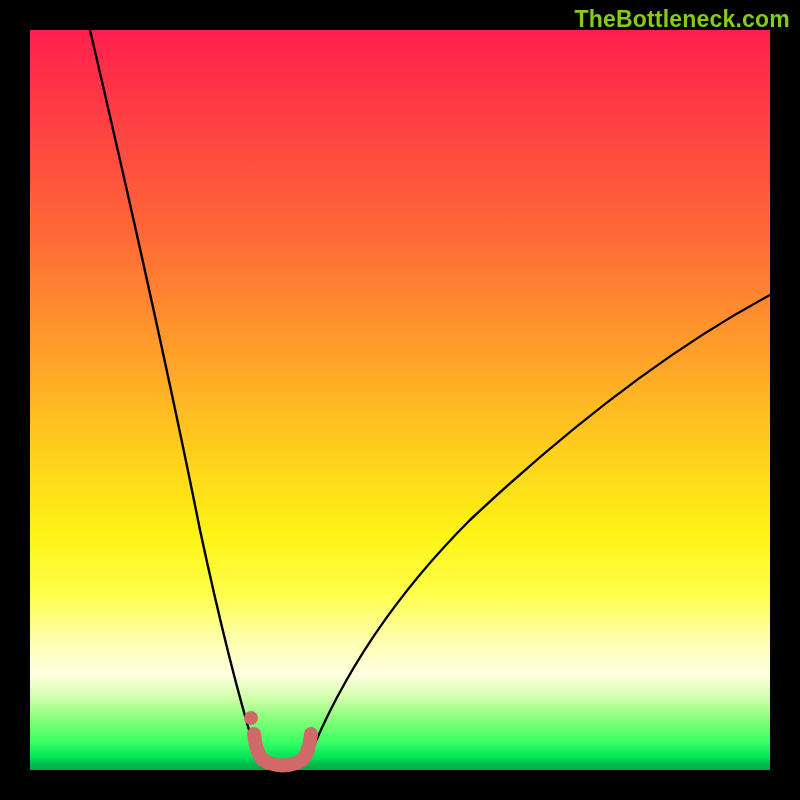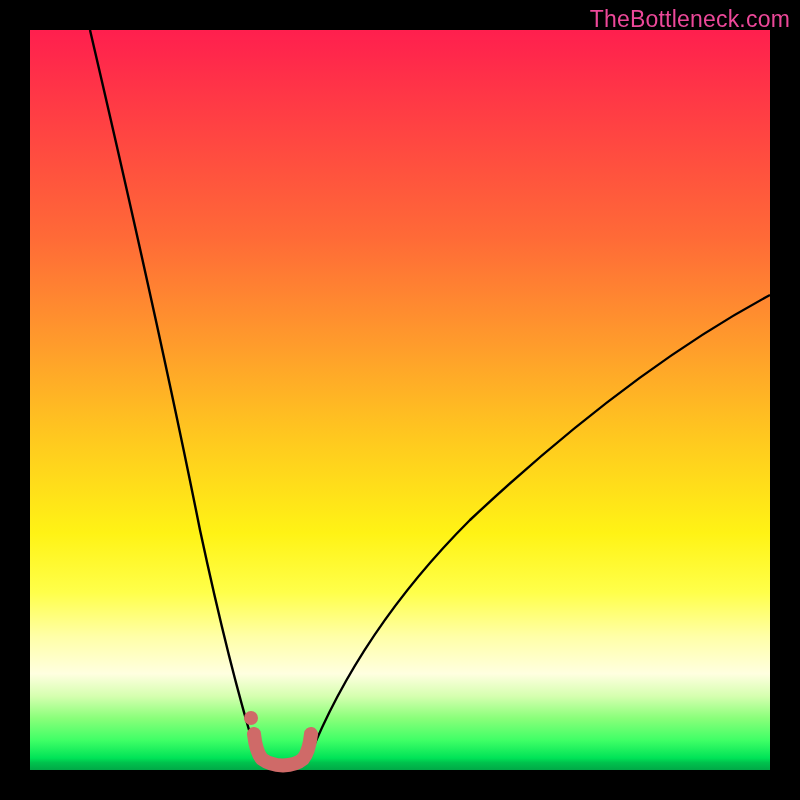--- a/index.html
+++ b/index.html
@@ -39,23 +39,23 @@
       #3fff66 96%,
       #00e357 98.4%,
       #00c24d 99%,
       #00a846 100%
     );
   }
   .watermark {
     position: absolute;
     top: 6px;
     right: 10px;
-    color: #ec4899;
+    color: #84cc16;
     font-size: 23px;
-    font-weight: 400;
+    font-weight: 700;
     letter-spacing: 0.2px;
   }
   svg.curves {
     position: absolute;
     left: 0;
     top: 0;
     width: 740px;
     height: 740px;
     overflow: visible;
   }

